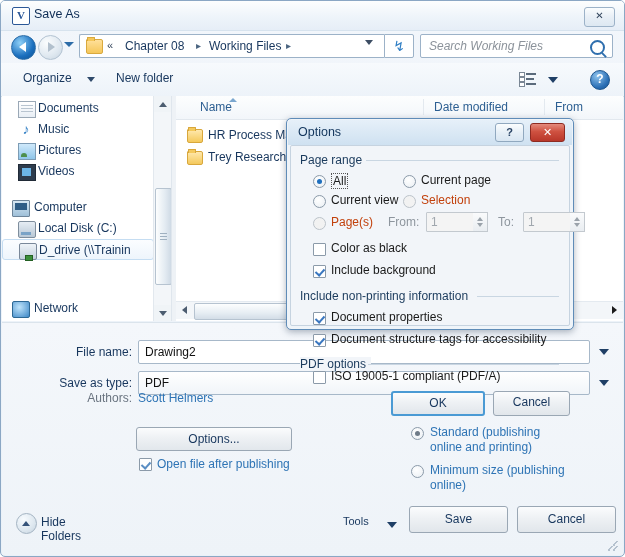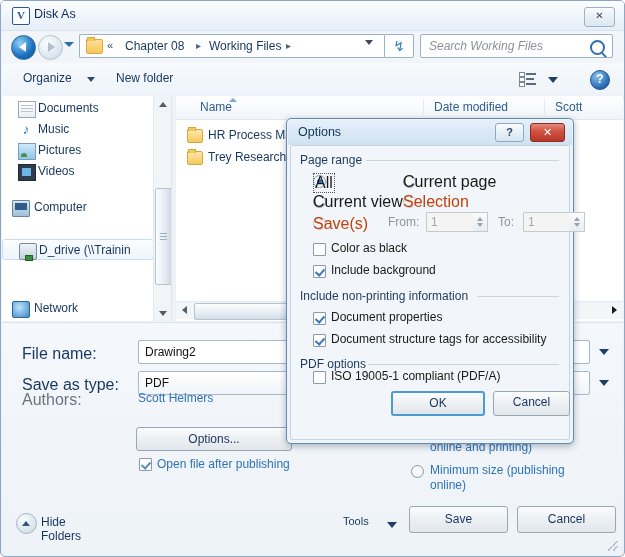--- a/index.html
+++ b/index.html
@@ -253,21 +253,21 @@
     position:absolute;left:18px;top:1px;width:318px;height:15px;
     background:linear-gradient(#fdfefe,#e6edf3 60%,#d3dde7);
     border:1px solid #b6c3d0;border-radius:2px;cursor:pointer;
   }
   
   #form{
     position:absolute;left:1px;top:321px;right:1px;bottom:1px;
     background:linear-gradient(#f4f7fb,#eef3f8);
     border-top:1px solid #dbe4ec;
   }
-  .flabel{position:absolute;color:#17365d;font-size:16px;text-align:left;}
+  .flabel{position:absolute;color:#17365d;font-size:12px;text-align:right;}
   .finput{
     position:absolute;box-sizing:border-box;height:24px;
     background:#ffffff;border:1px solid #a7b8c9;border-radius:2px;
     color:#111;font-size:12px;padding:4px 6px;
   }
   .fcombo{
     position:absolute;box-sizing:border-box;height:24px;
     background:linear-gradient(#ffffff,#f1f5f9);border:1px solid #a7b8c9;border-radius:2px;
     color:#111;font-size:12px;padding:4px 6px;cursor:pointer;
   }
@@ -332,21 +332,21 @@
     color:#17365d;font-size:12px;line-height:25px;text-align:center;cursor:pointer;
   }
   #grip{
     position:absolute;right:5px;bottom:4px;width:10px;height:10px;
     background:
       linear-gradient(135deg,transparent 45%,#b5c2cf 45%,#b5c2cf 55%,transparent 55%),
       linear-gradient(135deg,transparent 70%,#b5c2cf 70%,#b5c2cf 80%,transparent 80%);
   }
   
   #optdlg{
-    position:absolute;left:285px;top:117px;width:288px;height:326px;
+    position:absolute;left:285px;top:117px;width:288px;height:212px;
     box-sizing:border-box;
     background:#eff4f9;
     border:1px solid #5f8cb8;border-radius:5px;
     box-shadow:0 2px 7px rgba(20,40,70,.35);
   }
   #optinner{
     position:absolute;left:3px;top:26px;right:3px;bottom:3px;
     background:#f2f5f9;border:1px solid #c6d3e0;border-radius:2px;
   }
   #opttitlebar{
@@ -363,21 +363,21 @@
   }
   #optclose{
     position:absolute;right:7px;top:3px;width:35px;height:19px;box-sizing:border-box;
     background:linear-gradient(#e48a7c,#cf5140 45%,#b8372a);
     border:1px solid #8e2b22;border-radius:3px;
     color:#ffffff;font-size:11px;font-weight:bold;line-height:17px;text-align:center;cursor:pointer;
   }
   .grouplbl{position:absolute;color:#1a3a5c;font-size:12px;background:#f2f5f9;padding-right:5px;}
   .grouprule{position:absolute;height:1px;background:#c9d6e2;}
   .optrad{position:absolute;cursor:pointer;}
-  .optrad .t{position:absolute;left:0;top:-2px;color:#1a1a1a;font-size:16px;white-space:nowrap;}
+  .optrad .t{position:absolute;left:18px;top:-2px;color:#1a1a1a;font-size:12px;white-space:nowrap;}
   .optrad.dis .t{color:#c2410c;}
   .optcb{position:absolute;cursor:pointer;}
   .optcb .t{position:absolute;left:18px;top:-2px;color:#1a1a1a;font-size:12px;white-space:nowrap;}
   .spin{
     position:absolute;box-sizing:border-box;width:48px;height:20px;
     background:#f4f4f4;border:1px solid #c3c9cf;border-radius:1px;
     color:#a0a7ae;font-size:12px;padding:2px 4px;
   }
   .spinbtns{
     position:absolute;box-sizing:border-box;width:15px;height:20px;
@@ -402,21 +402,21 @@
   }
   .focusdots{border:1px dotted #555;padding:0 1px;}
 </style>
 </head>
 <body>
 
 <div id="win">
 
   <div id="titlebar">
     <div id="vicon">V</div>
-    <div id="wintitle">Disk As</div>
+    <div id="wintitle">Save As</div>
     <div id="closebtn">✕</div>
   </div>
 
   <div id="addrbar">
     <div id="backbtn" class="navcircle"></div>
     <div id="fwdbtn" class="navcircle"></div>
     <div id="histarrow"></div>
 
     <div id="crumbbox">
       <div id="crumbfolder"></div>
@@ -466,20 +466,24 @@
       </div>
     <div class="navitem" style="top:44px">
       <span class="navicon ico-pic"></span>
       <span class="ilabel">Pictures</span>
       </div>
 
     <div class="navitem root" style="top:101px">
       <span class="navicon ico-comp"></span>
       <span class="ilabel">Computer</span>
       </div>
+    <div class="navitem" style="top:122px">
+      <span class="navicon ico-disk"></span>
+      <span class="ilabel">Local Disk (C:)</span>
+      </div>
     <div class="navitem sel" style="top:143px">
       <span class="navicon ico-net-drive"></span>
       <span class="ilabel">D_drive (\\Trainin</span>
       </div>
 
     <div class="navitem root" style="top:202px">
       <span class="navicon ico-network"></span>
       <span class="ilabel">Network</span>
       </div>
   </div>
@@ -496,21 +500,21 @@
 
   <div id="splitter"></div>
 
   <div id="listpane">
     <div id="colhdr">
       <div class="col" style="left:24px">Name</div>
       <div id="sortmark"></div>
       <div class="colsep" style="left:247px"></div>
       <div class="col" style="left:258px">Date modified</div>
       <div class="colsep" style="left:368px"></div>
-      <div class="col" style="left:379px">Scott</div>
+      <div class="col" style="left:379px">From</div>
     </div>
 
     <div class="frow" style="top:29px">
       <span class="ffolder"></span>
       <span class="fname">HR Process Ma</span>
       <span class="ftype">File folder</span>
     </div>
     <div class="frow" style="top:51px">
       <span class="ffolder"></span>
       <span class="fname">Trey Research T</span>
@@ -595,21 +599,21 @@
         <span class="rad"></span>
         <span class="t">Current view</span>
       </div>
       <div class="optrad dis" style="left:112px;top:49px">
         <span class="rad dis"></span>
         <span class="t">Selection</span>
       </div>
 
       <div class="optrad dis" style="left:22px;top:71px">
         <span class="rad dis"></span>
-        <span class="t">Save(s)</span>
+        <span class="t">Page(s)</span>
       </div>
       <div class="smalllbl" style="left:97px;top:69px">From:</div>
       <div class="spin" style="left:135px;top:66px">1</div>
       <div class="spinbtns" style="left:182px;top:66px">
           <span class="up"></span>
           <span class="dn"></span>
         </div>
       <div class="smalllbl" style="left:207px;top:69px">To:</div>
       <div class="spin" style="left:232px;top:66px">1</div>
       <div class="spinbtns" style="left:279px;top:66px">

